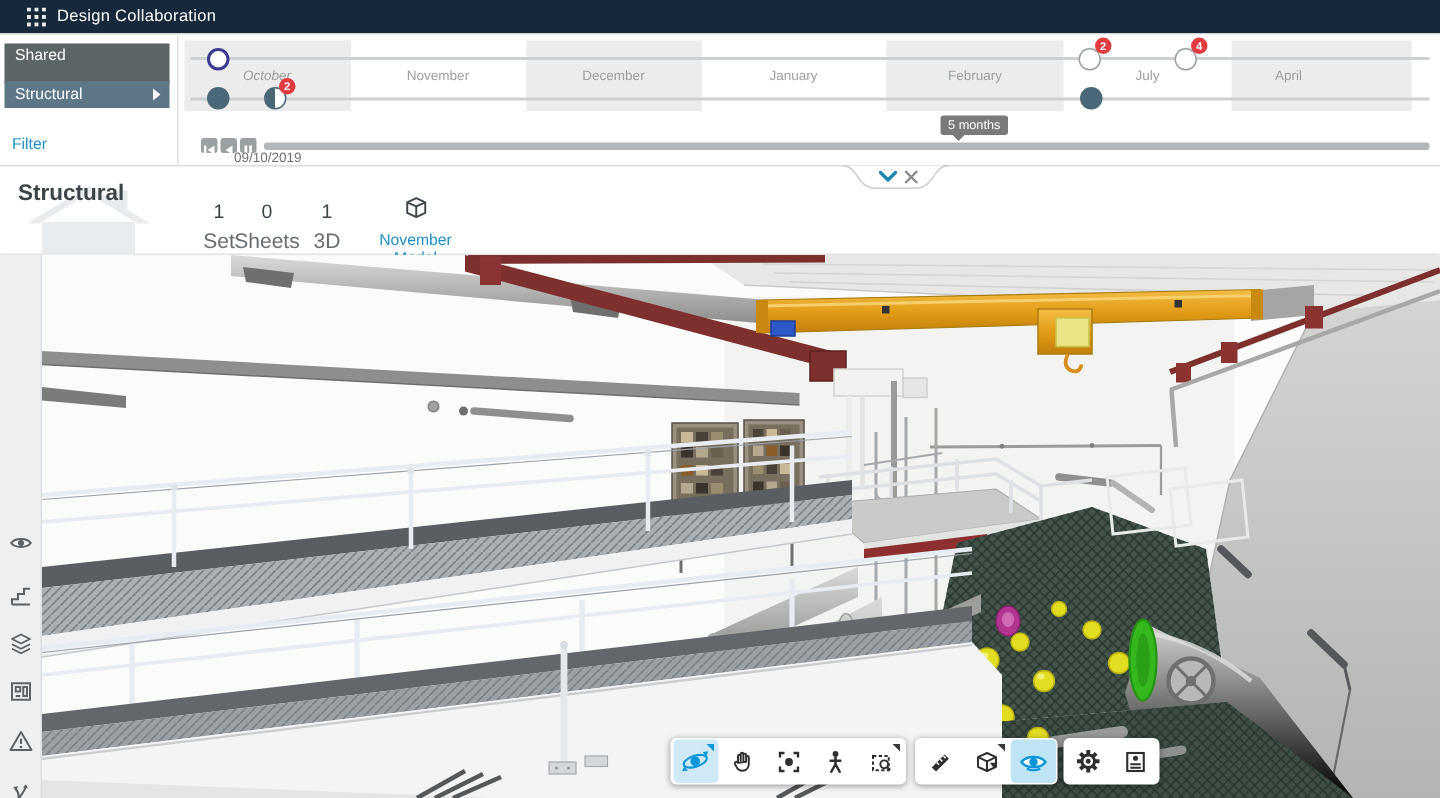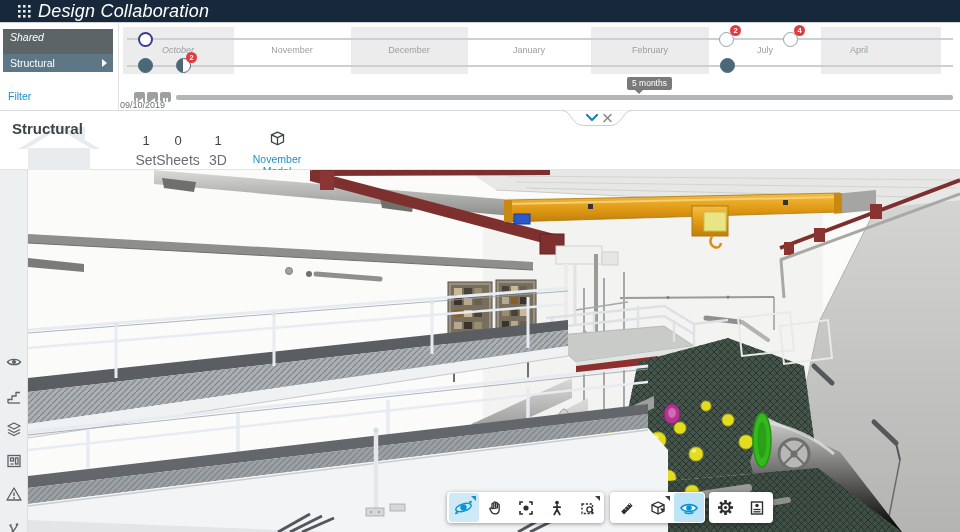--- a/index.html
+++ b/index.html
@@ -2,24 +2,24 @@
 <html><head>
 <meta charset="utf-8">
 <style>
   html,body{margin:0;padding:0;background:#fff;}
   .stage{position:relative;width:960px;height:532px;overflow:hidden;background:#fff;
          font-family:"Liberation Sans",sans-serif;-webkit-font-smoothing:antialiased;}
   .abs{position:absolute;}
   
   .header{left:0;top:0;width:960px;height:22px;background:#16283a;}
   .app-grid{left:18px;top:5px;width:13px;height:13px;}
-  .header-title{left:38px;top:0;height:22px;line-height:22px;color:#fff;font-size:18px;font-weight:500;letter-spacing:.2px;font-style:italic;}
+  .header-title{left:38px;top:0;height:22px;line-height:22px;color:#fff;font-size:11px;font-weight:500;letter-spacing:.2px;}
   
   .side-item{left:3px;width:110px;color:#fff;font-size:10.5px;line-height:17px;padding-left:7px;box-sizing:border-box;}
-  .side-shared{top:29px;height:27px;background:#5d6466;font-style:italic;}
+  .side-shared{top:29px;height:27px;background:#5d6466;}
   .side-structural{top:54px;height:18px;line-height:18px;background:#5e7787;}
   .side-arrow{right:6px;top:5px;width:0;height:0;border-left:5px solid #fff;border-top:4px solid transparent;border-bottom:4px solid transparent;}
   .filter-link{left:8px;top:90px;font-size:10.5px;color:#2191c6;}
   
   .line-h{background:#cfd3d5;height:1px;}
   
   .tl{left:118px;top:23px;width:842px;height:87px;background:#fff;border-left:1px solid #e0e3e5;box-sizing:border-box;}
   .band{top:4px;height:47px;}
   .band.shade{background:#ececec;}
   .mlabel{top:22px;font-size:9px;color:#9aa0a2;text-align:center;}
@@ -28,21 +28,21 @@
   .mk.purple{border:2px solid #3c3a8e;}
   .mk.solid{background:#4a6878;border:1.5px solid #4a6878;}
   .mk.half{border:1.5px solid #4a6878;background:linear-gradient(90deg,#4a6878 0 50%,#fff 50% 100%);}
   .mk.open{border:1.5px solid #9aa0a2;}
   .badge{width:11px;height:11px;border-radius:50%;background:#e23b3f;color:#fff;font-size:7.5px;font-weight:bold;
          text-align:center;line-height:11px;}
   .scrub-btn{width:11px;height:10px;background:#9ba1a3;border-radius:2px;top:69px;}
   .scrub-track{left:57px;top:72px;width:777px;height:4.5px;background:#b3b6b8;border-radius:2px;}
   .tip{left:508px;top:54px;background:#7a7a7a;color:#fff;font-size:8.5px;line-height:13px;padding:0 5px;border-radius:2px;}
   .tip:after{content:'';position:absolute;left:8px;bottom:-4px;border-left:4px solid transparent;border-right:4px solid transparent;border-top:4px solid #7a7a7a;}
-  .tl-date{left:1px;top:77px;font-size:9px;color:#6f6f6f;}
+  .tl-date{left:1px;top:77px;font-size:9px;color:#6f6f6f;padding-left:36px;}
   
   .info{left:0;top:111px;width:960px;height:58px;background:#fff;box-shadow:0 2px 3px rgba(60,70,80,.18);}
   .info-title{left:12px;top:9px;font-size:15px;font-weight:bold;color:#3d4448;}
   .stat{top:0;width:44px;text-align:center;}
   .stat .v{display:block;font-size:13px;color:#3d4448;margin-top:22px;}
   .stat .l{display:block;font-size:14px;color:#676d71;margin-top:4px;}
   .pm{left:244px;top:0;width:66px;text-align:center;}
   .pm .l{display:block;font-size:10.5px;color:#2191c6;margin-top:3px;}
   
   .notch{left:562px;top:110px;width:70px;height:18px;}

